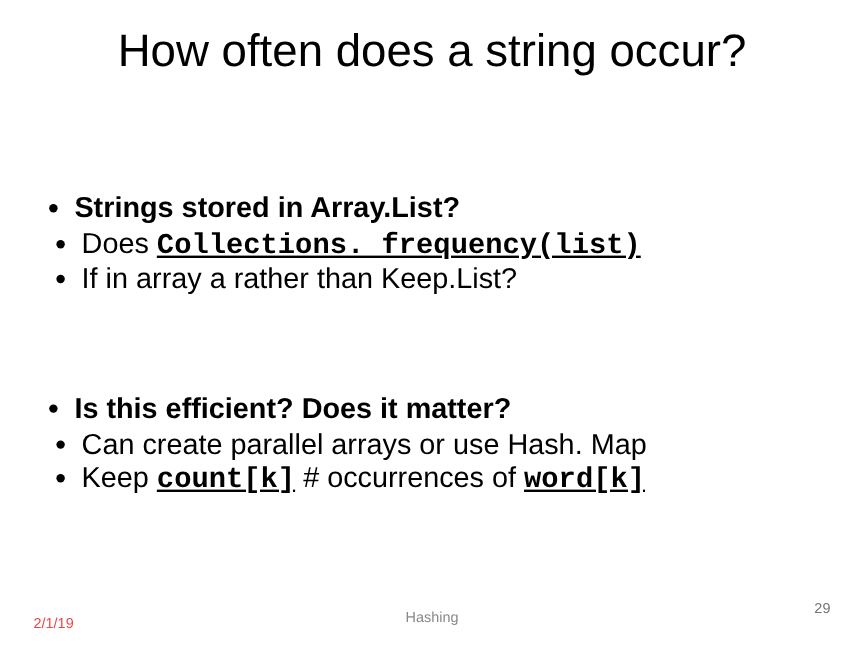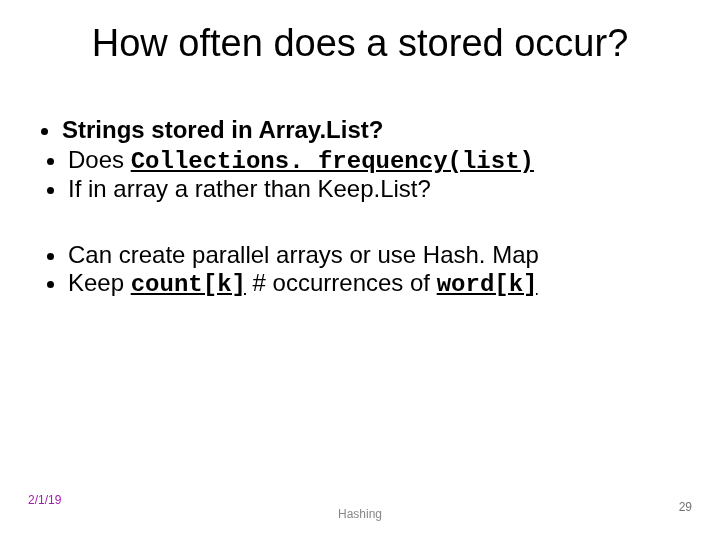--- a/index.html
+++ b/index.html
@@ -39,41 +39,42 @@
     padding-left: 22px;
     list-style: disc;
   }
   ul.lvl2 {
     margin: 2px 0 8px 0;
     padding-left: 28px;
     list-style: disc;
   }
   li.bold {
     font-weight: 700;
+    margin-top: 44px;
   }
   .code {
     font-family: "Courier New", Courier, monospace;
     font-weight: 700;
     text-decoration: underline;
   }
   .codeblock {
     margin: 4px 0 16px 0;
     font-family: "Courier New", Courier, monospace;
     font-weight: 700;
     font-size: 22px;
   }
   .gap {
     height: 28px;
   }
   .footer-date {
     position: absolute;
     left: 28px;
-    bottom: 33px;
+    bottom: 14px;
     font-size: 12px;
-    color: #a21caf;
+    color: #ef4444;
     text-align: center;
   }
   .footer-center {
     position: absolute;
     left: 0;
     width: 720px;
     bottom: 18px;
     text-align: center;
     font-size: 12px;
     color: #888;
@@ -85,35 +86,38 @@
     bottom: 26px;
     font-size: 12px;
     color: #737373;
   }
 </style>
 </head>
 <body>
 
 <div class="slide">
 
-  <div class="title">How often does a stored occur?</div>
+  <div class="title">How often does a string occur?</div>
 
   <div class="body">
     <ul class="lvl1">
       <li class="bold">Strings stored in Array.List?</li>
     </ul>
     <ul class="lvl2">
       <li>
         <span>Does </span><span class="code">Collections. frequency(list)</span>
       </li>
       <li>If in array a rather than Keep.List?</li>
     </ul>
 
     <div class="gap"></div>
 
+    <ul class="lvl1">
+      <li class="bold">Is this efficient? Does it matter?</li>
+    </ul>
     <ul class="lvl2">
       <li>Can create parallel arrays or use Hash. Map</li>
       <li>
         <span>Keep </span><span class="code">count[k]</span><span>  # occurrences of </span><span class="code">word[k]</span>
       </li>
     </ul>
   </div>
 
   <div class="footer-date">2/1/19</div>
   <div class="footer-center">

